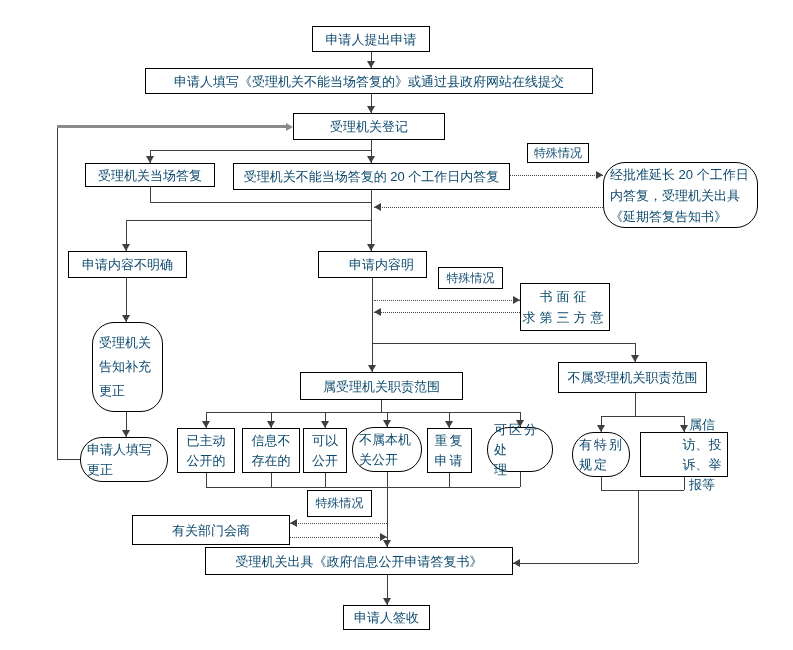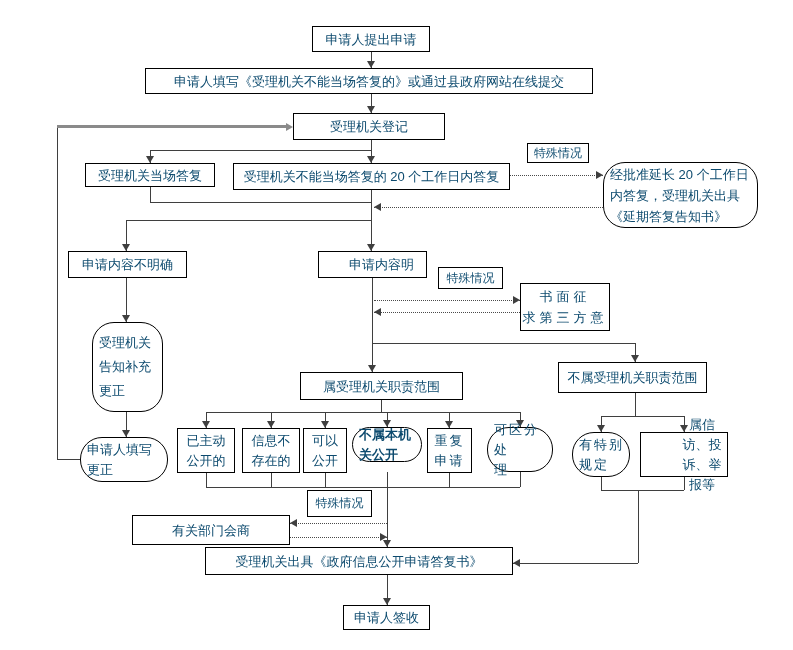--- a/index.html
+++ b/index.html
@@ -151,21 +151,21 @@
 
   <div class="box" style="left:177px;top:428px;width:58px;height:45px;line-height:20px;">已主动
 公开的</div>
 
   <div class="box" style="left:242px;top:428px;width:58px;height:45px;line-height:20px;">信息不
 存在的</div>
 
   <div class="box" style="left:303px;top:428px;width:44px;height:45px;line-height:20px;">可以
 公开</div>
 
-  <div class="box left" style="left:352px;top:427px;width:70px;height:35px;line-height:20px;font-weight:bold;">不属本机
+  <div class="box left" style="left:352px;top:427px;width:70px;height:45px;line-height:20px;">不属本机
 关公开</div>
 
   <div class="box ls" style="left:427px;top:428px;width:45px;height:45px;line-height:20px;">重复
 申请</div>
 
   <div class="box left ls" style="left:487px;top:427px;width:66px;height:45px;line-height:20px;">可区分处
 理</div>
 
   <div class="box left ls" style="left:572px;top:432px;width:58px;height:45px;line-height:20px;">有特别
 规定</div>

